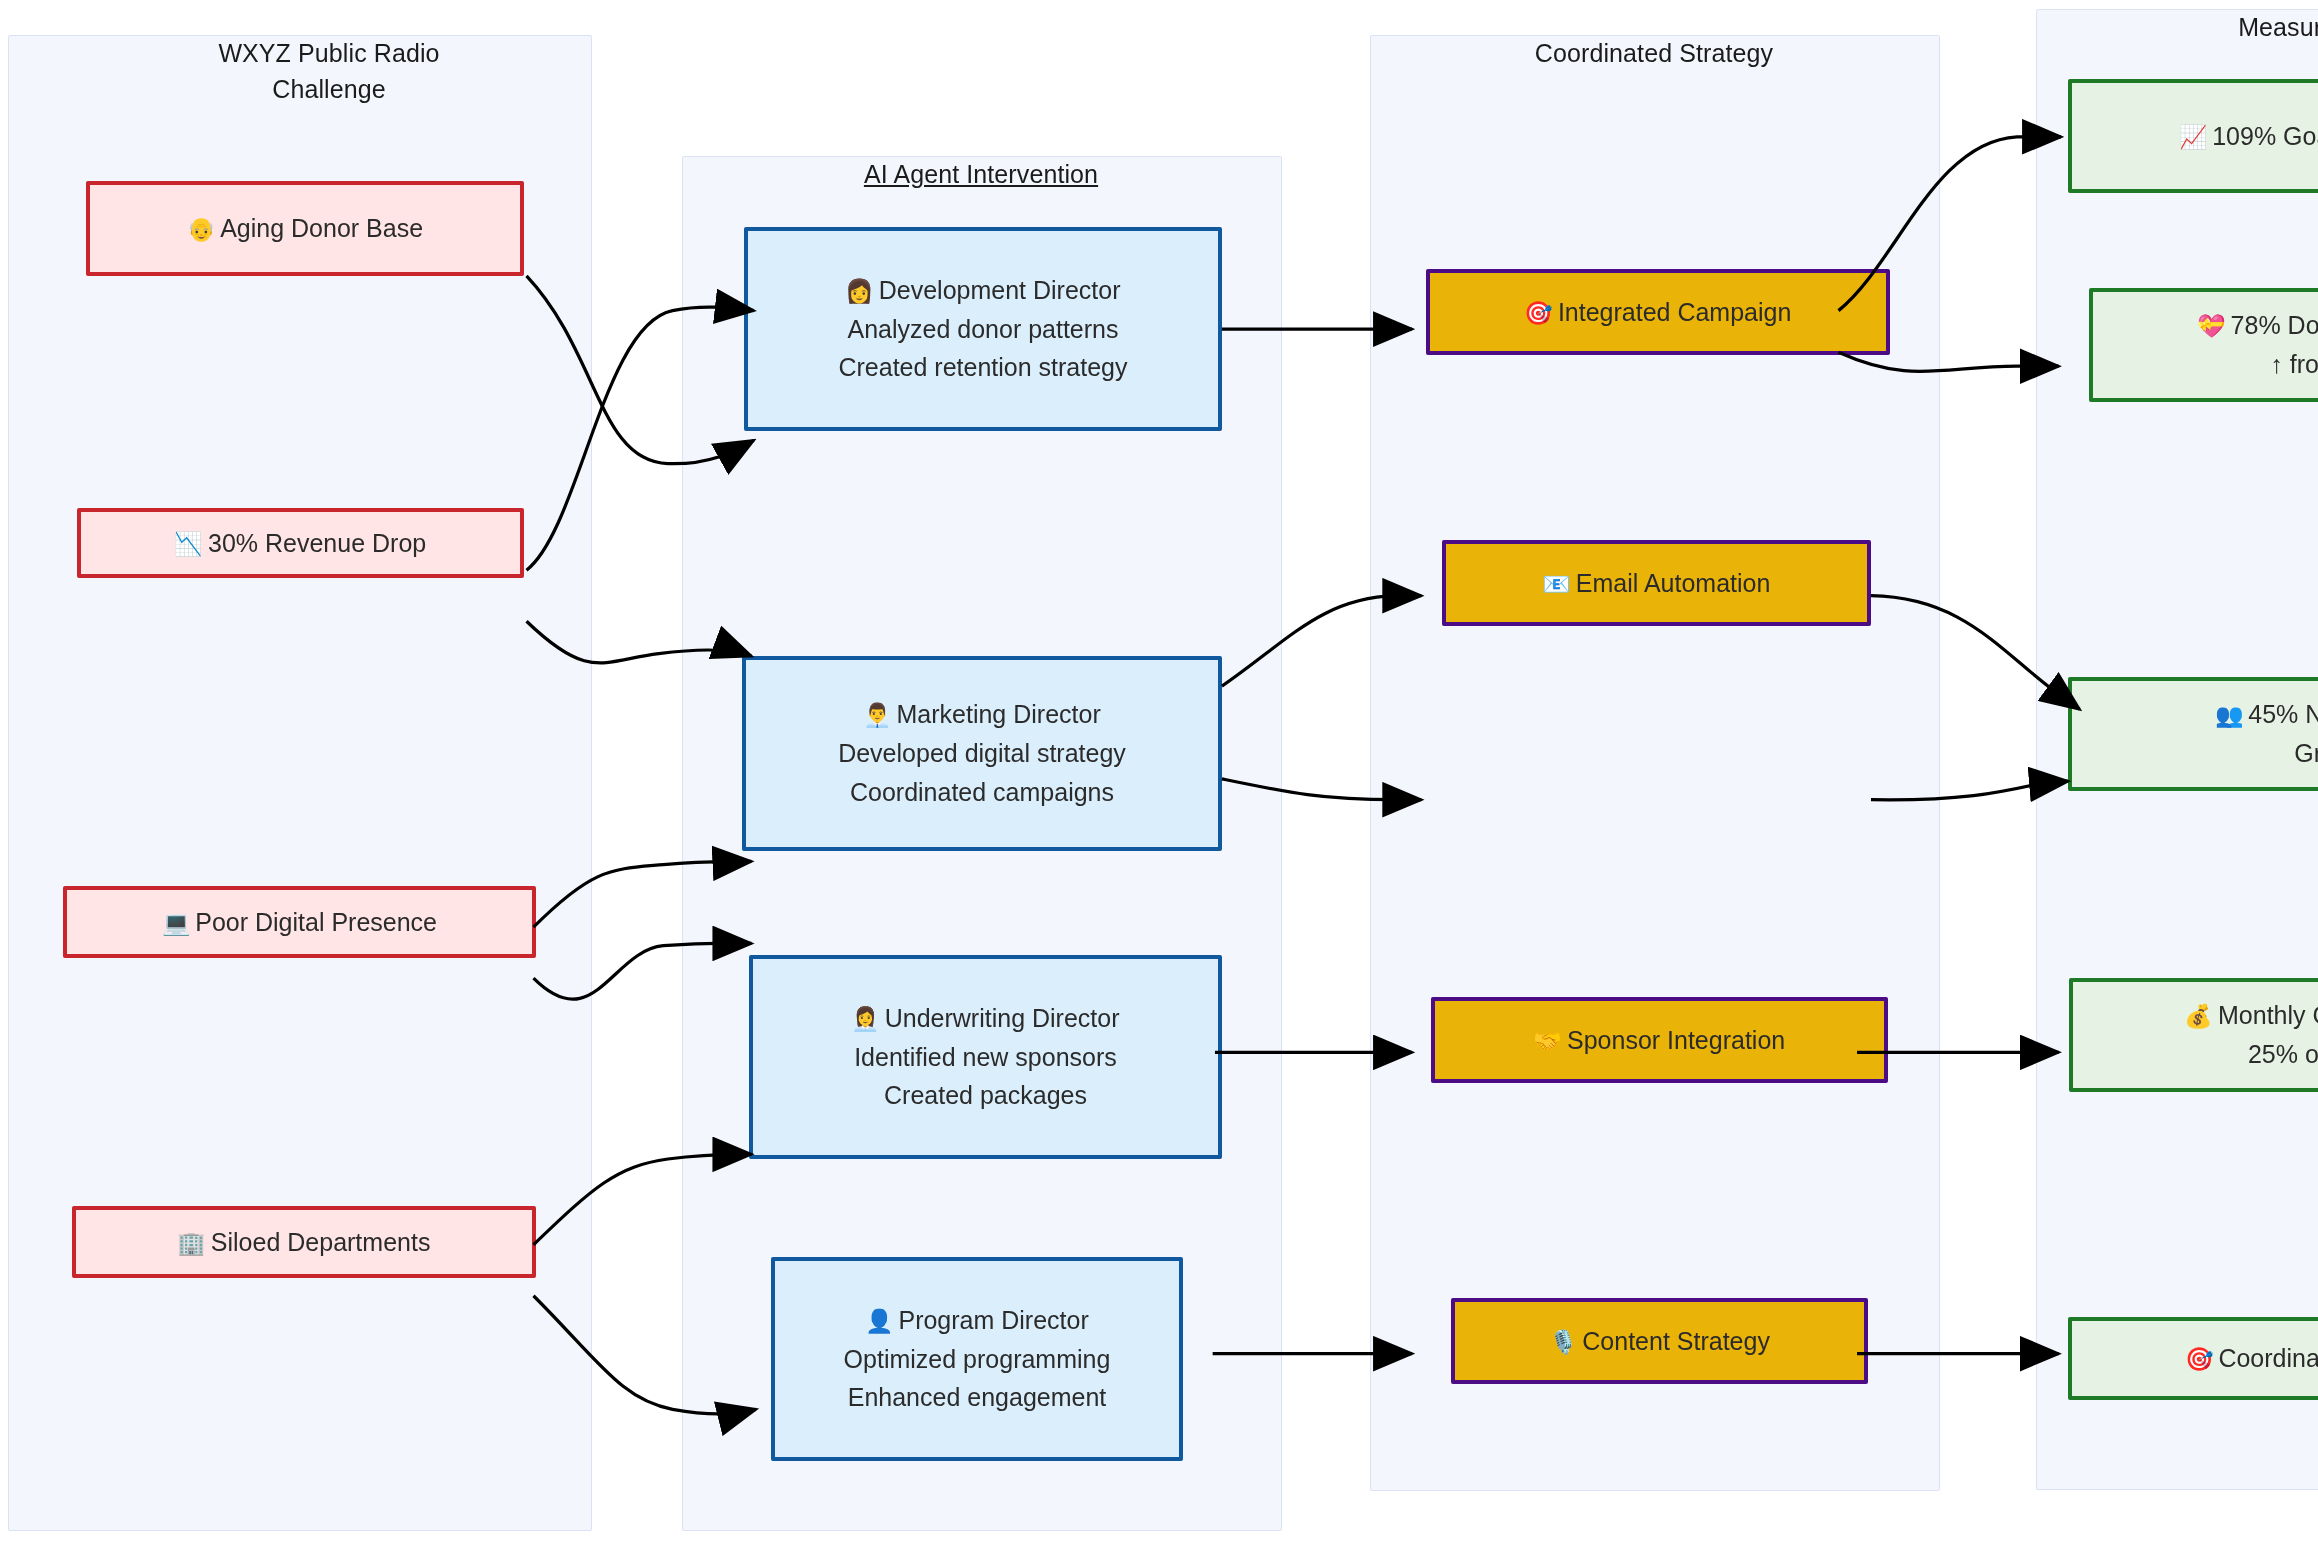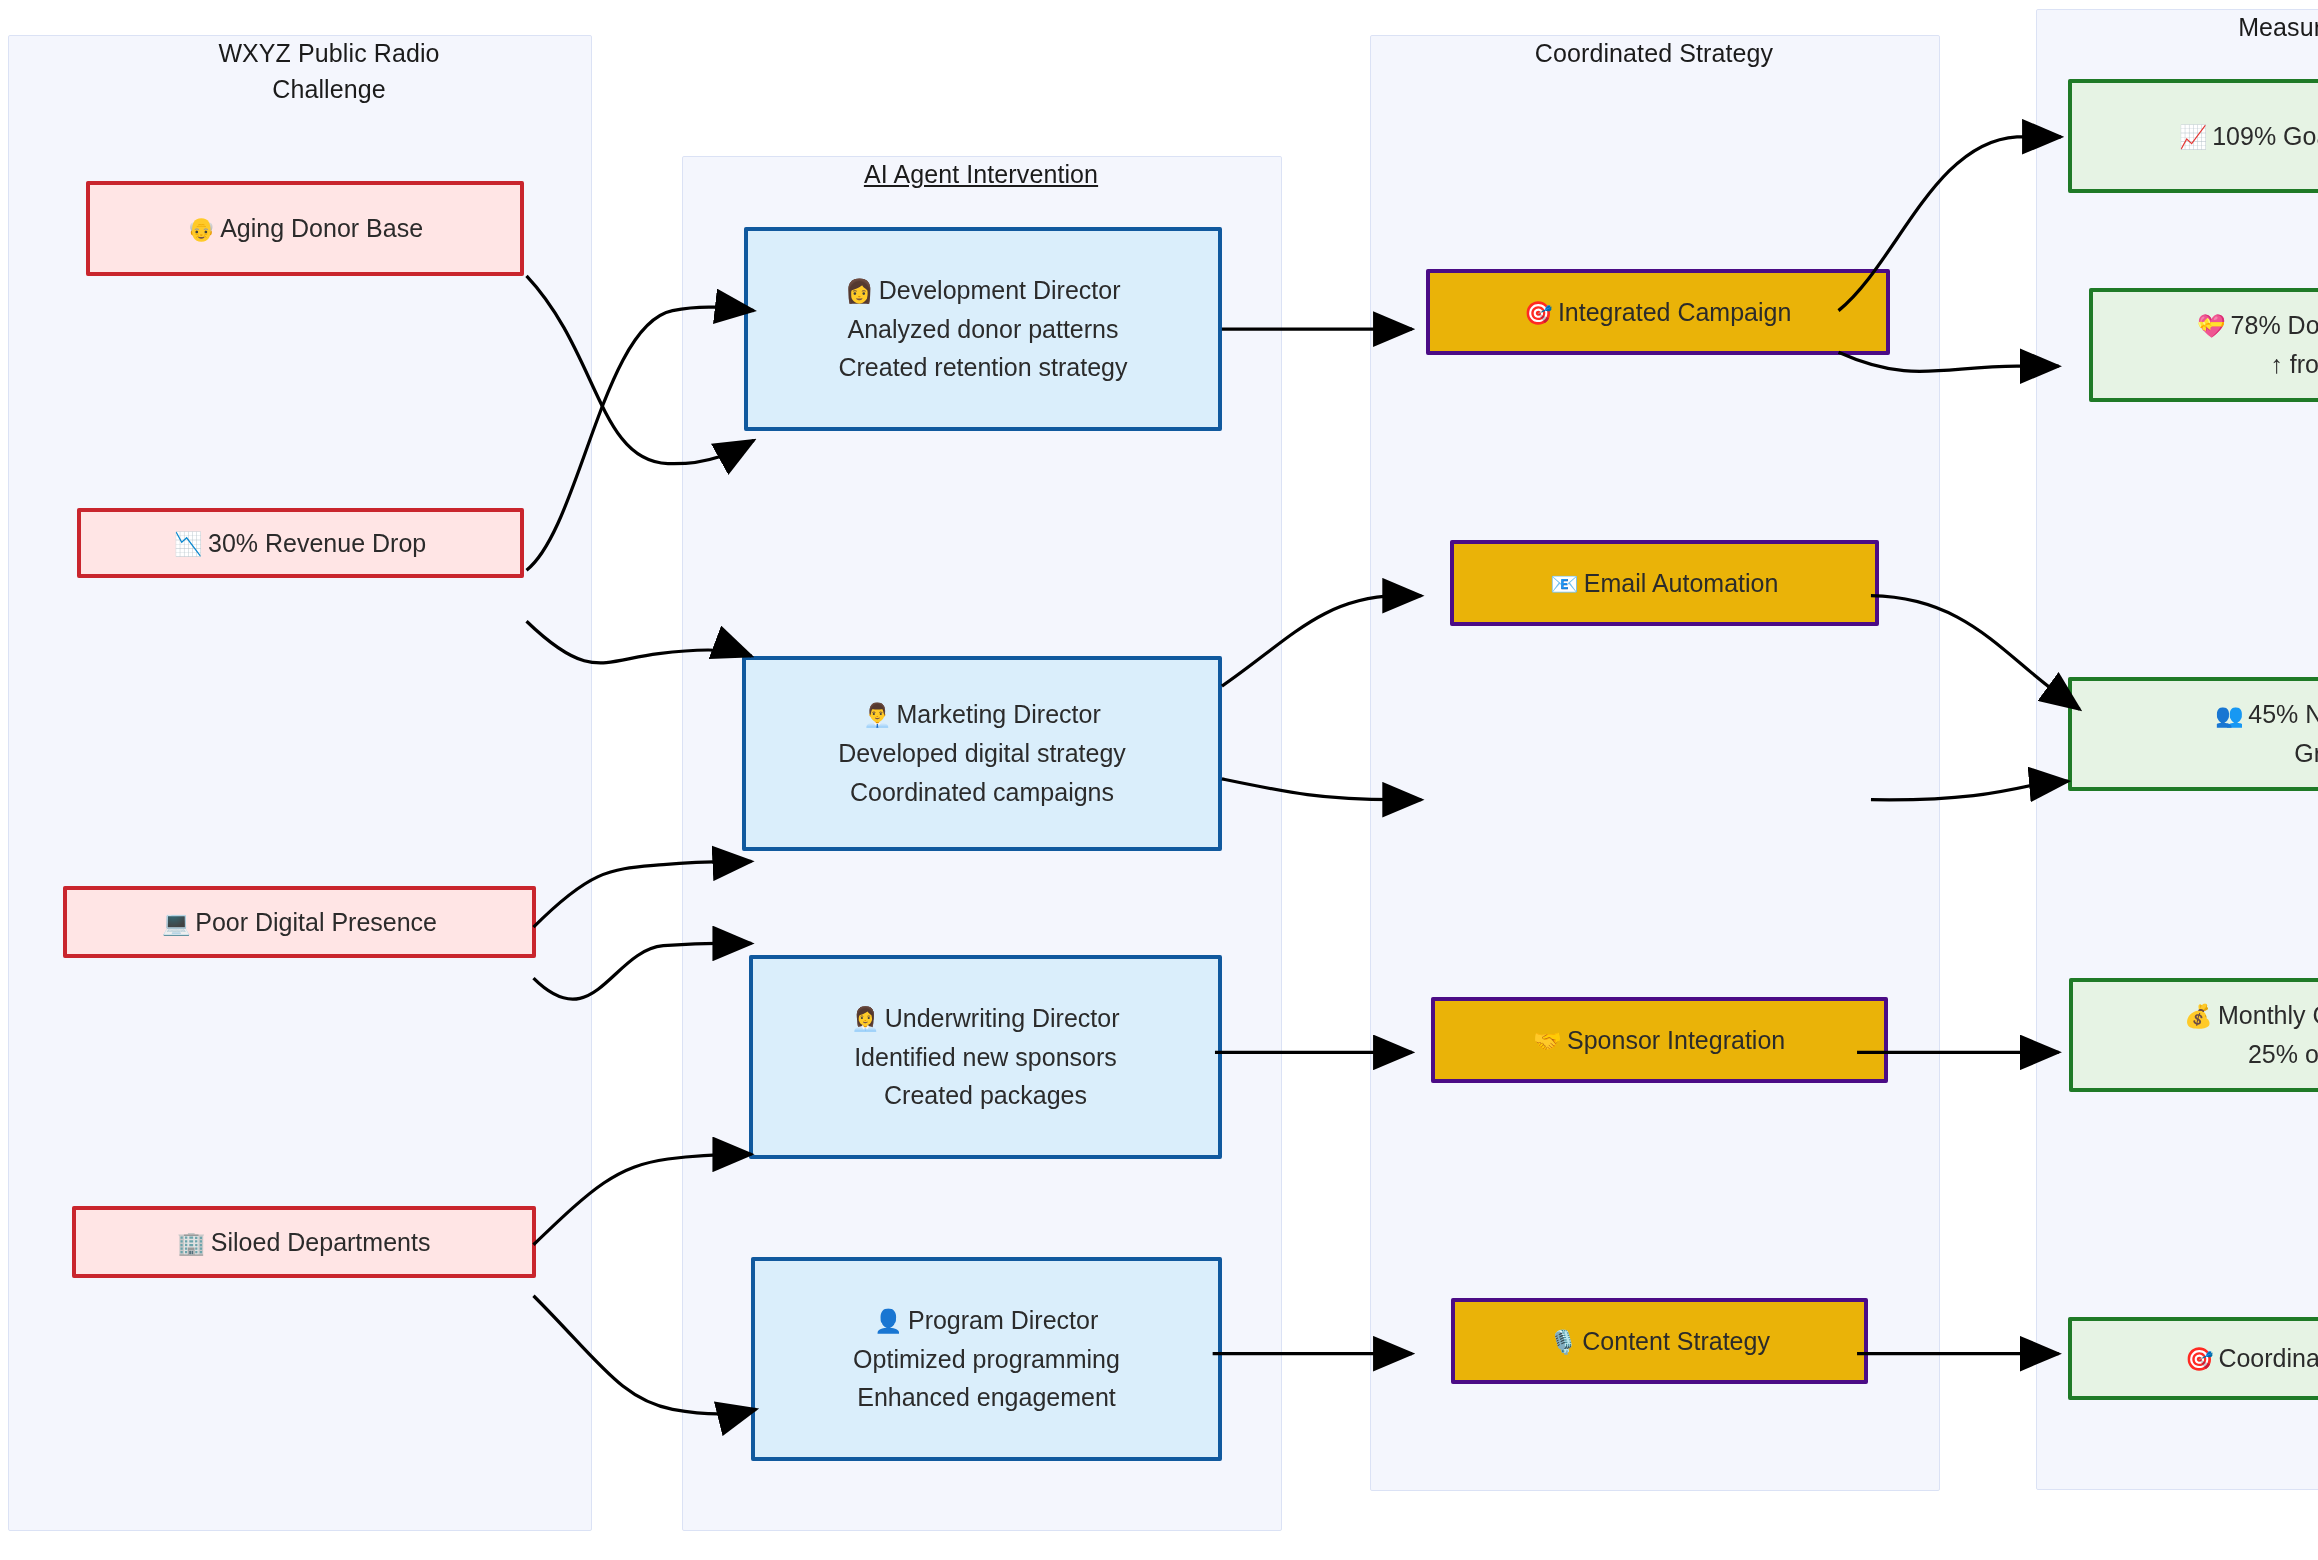--- a/index.html
+++ b/index.html
@@ -174,35 +174,35 @@
   </div>
 
   <div class="node n-agent" style="left:749px; top:955px; width:473px; height:204px;">
     <div class="inner">
       <div><span class="emoji">👩‍💼</span><span>Underwriting Director</span></div>
       <div>Identified new sponsors</div>
       <div>Created packages</div>
     </div>
   </div>
 
-  <div class="node n-agent" style="left:751px; top:1257px; width:471px; height:204px;">
+  <div class="node n-agent" style="left:771px; top:1257px; width:412px; height:204px;">
     <div class="inner">
       <div><span class="emoji">👤</span><span>Program Director</span></div>
       <div>Optimized programming</div>
       <div>Enhanced engagement</div>
     </div>
   </div>
 
   <div class="node n-strategy" style="left:1426px; top:269px; width:464px; height:86px;">
     <div class="inner">
       <span class="emoji">🎯</span><span>Integrated Campaign</span>
     </div>
   </div>
 
-  <div class="node n-strategy" style="left:1442px; top:540px; width:429px; height:86px;margin-left:8px;">
+  <div class="node n-strategy" style="left:1442px; top:540px; width:429px; height:86px;">
     <div class="inner">
       <span class="emoji">📧</span><span>Email Automation</span>
     </div>
   </div>
 
 
   <div class="node n-strategy" style="left:1431px; top:997px; width:457px; height:86px;">
     <div class="inner">
       <span class="emoji">🤝</span><span>Sponsor Integration</span>
     </div>

